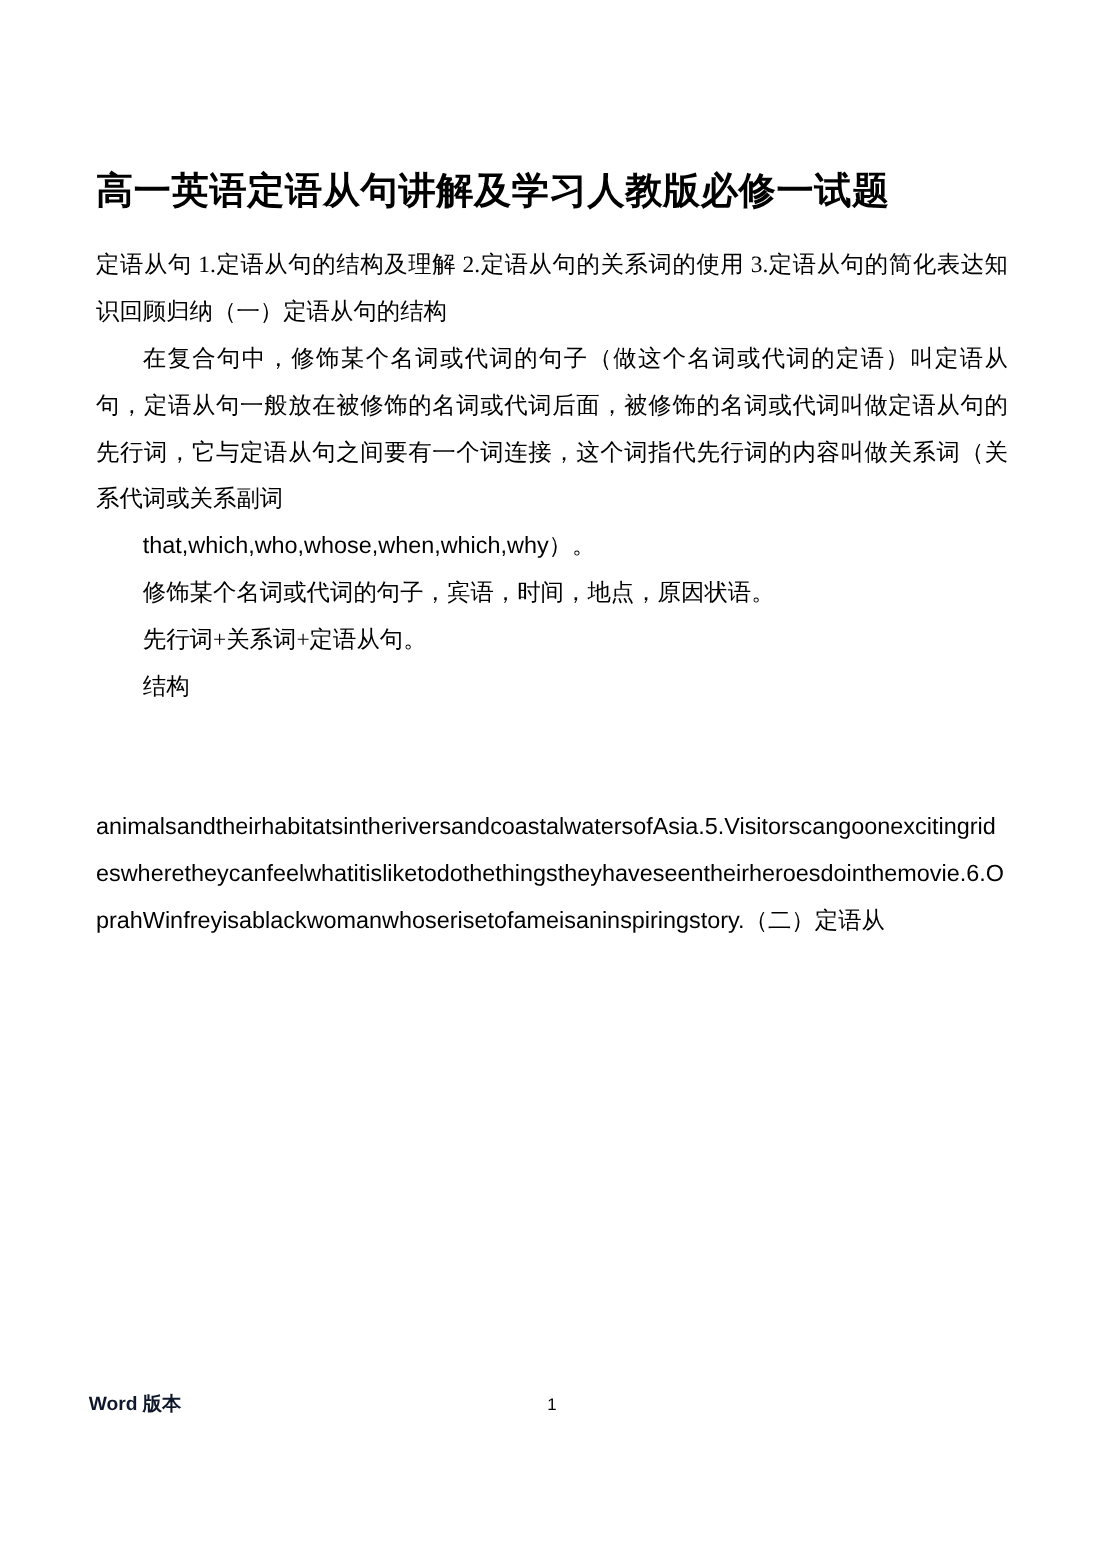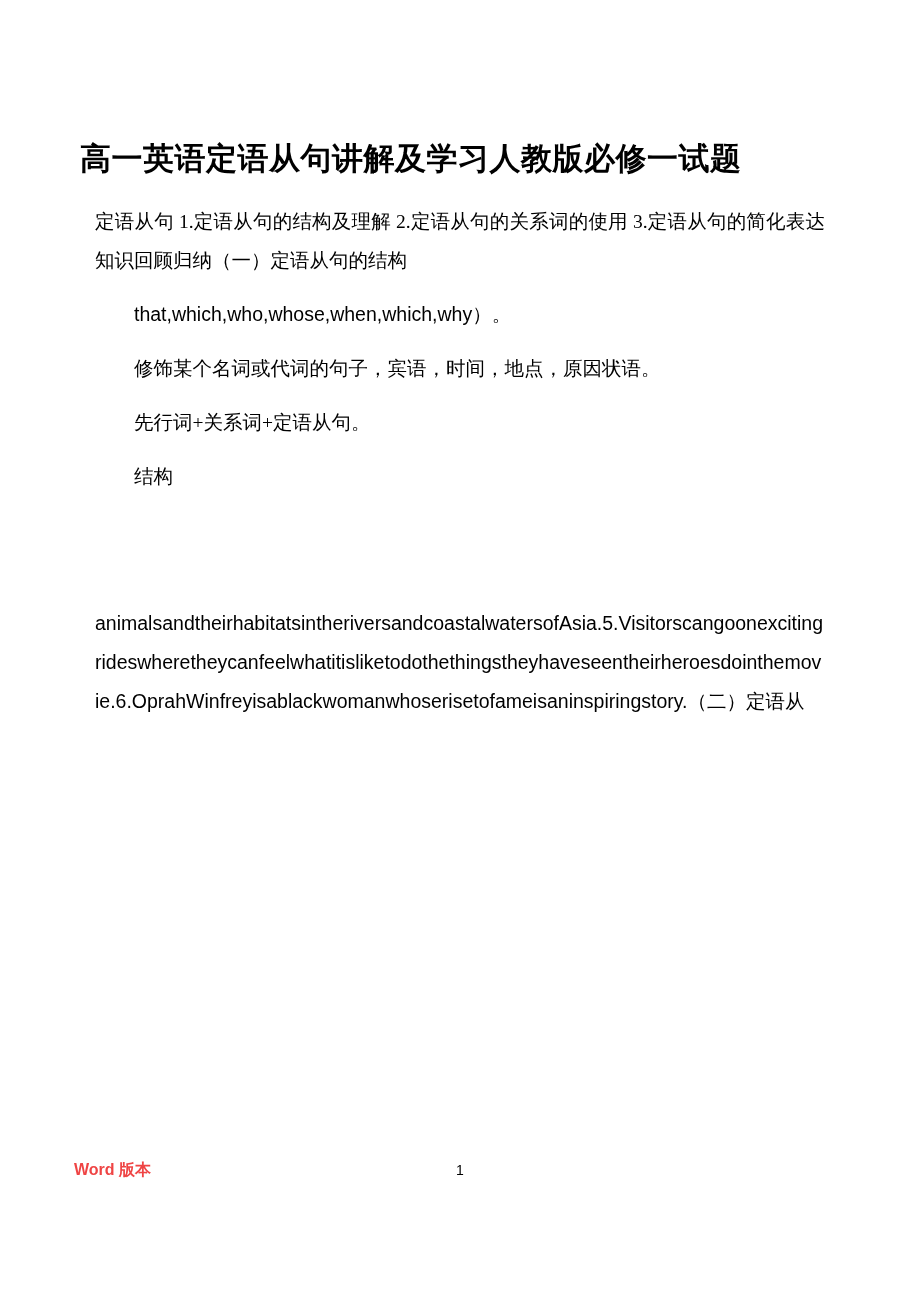--- a/index.html
+++ b/index.html
@@ -32,21 +32,21 @@
   .doc-title {
     font-family: "Liberation Sans", sans-serif;
     font-weight: bold;
     font-size: 31px;
     line-height: 42px;
     letter-spacing: 0.5px;
     margin: 0 0 22px 0;
     color: #000;
   }
   p.para {
-    margin: 15px;
+    margin: 0;
     font-size: 19.5px;
     line-height: 39px;
     text-align: justify;
     text-justify: inter-ideograph;
     word-break: break-all;
     color: #000;
   }
   p.indent {
     text-indent: 39px;
   }
@@ -70,21 +70,21 @@
     width: 920px;
     height: 40px;
   }
   .footer-left {
     position: absolute;
     left: 74px;
     top: 0;
     font-family: "Liberation Sans", sans-serif;
     font-weight: bold;
     font-size: 16px;
-    color: #ef4444;
+    color: #0f172a;
   }
   .footer-center {
     position: absolute;
     left: 0;
     top: 2px;
     width: 920px;
     text-align: center;
     font-family: "Liberation Sans", sans-serif;
     font-size: 14px;
     color: #000;
@@ -94,20 +94,21 @@
 <body>
 
 <div class="page">
 
   <div class="content">
 
     <h1 class="doc-title">高一英语定语从句讲解及学习人教版必修一试题</h1>
 
     <p class="para">定语从句 1.定语从句的结构及理解 2.定语从句的关系词的使用 3.定语从句的简化表达知识回顾归纳（一）定语从句的结构</p>
 
+    <p class="para indent">在复合句中，修饰某个名词或代词的句子（做这个名词或代词的定语）叫定语从句，定语从句一般放在被修饰的名词或代词后面，被修饰的名词或代词叫做定语从句的先行词，它与定语从句之间要有一个词连接，这个词指代先行词的内容叫做关系词（关系代词或关系副词</p>
 
     <p class="para indent latin">that,which,who,whose,when,which,why）。</p>
 
     <p class="para indent">修饰某个名词或代词的句子，宾语，时间，地点，原因状语。</p>
 
     <p class="para indent">先行词+关系词+定语从句。</p>
 
     <p class="para indent">结构</p>
 
 

